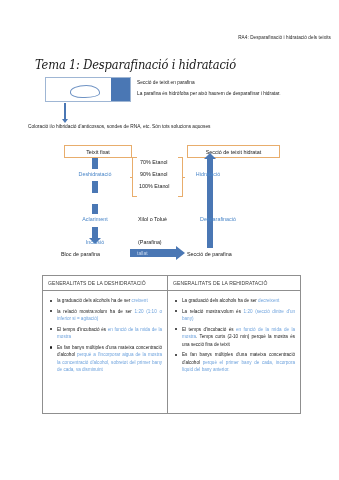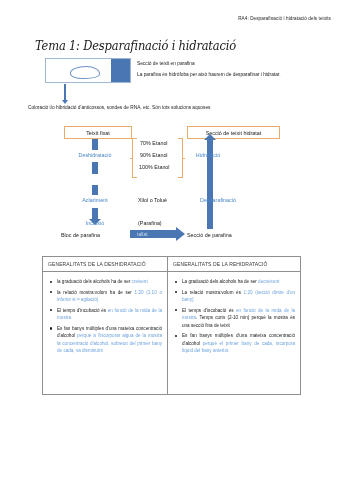--- a/index.html
+++ b/index.html
@@ -12,20 +12,21 @@
     height: 480px;
     position: relative;
     overflow: hidden;
     font-family: "Liberation Sans", sans-serif;
     color: #000000;
   }
   .page {
     position: absolute;
     inset: 0;
     background: #fff;
+    margin-top: 19px;
   }
 
   
   .doc-header {
     position: absolute;
     top: 16px;
     right: 8px;
     font-size: 4.6px;
     letter-spacing: .1px;
     color: #1b1b1b;

